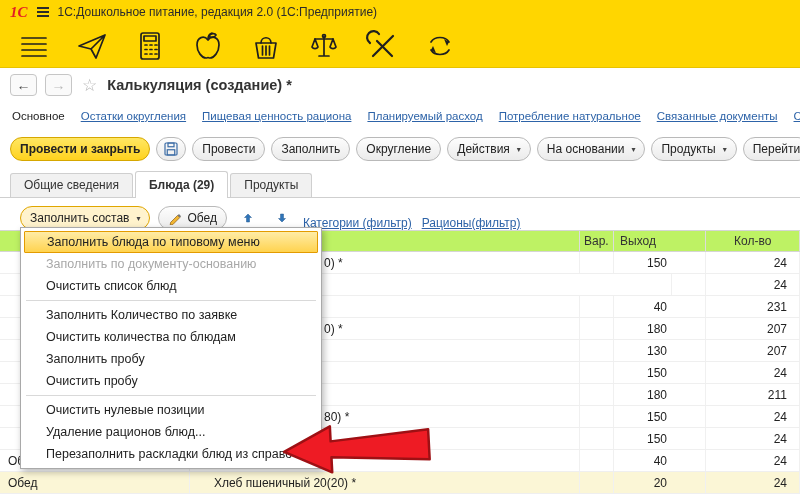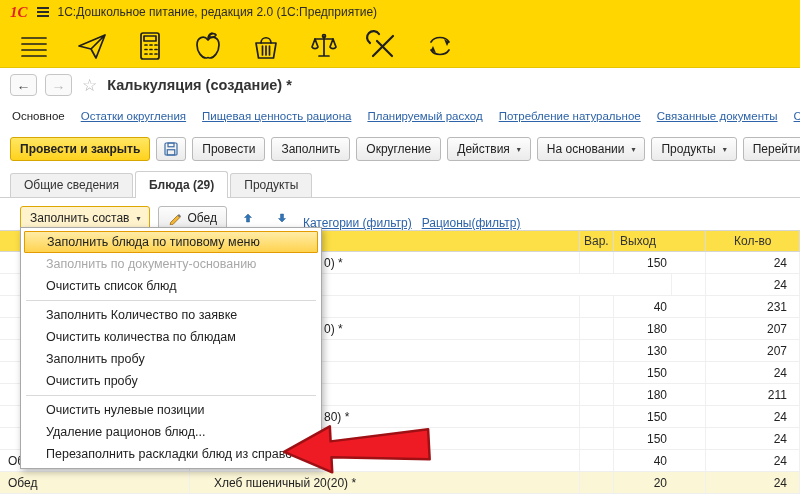--- a/index.html
+++ b/index.html
@@ -24,36 +24,36 @@
   .navbtn { width:27px; height:22px; border:1px solid #c6c6c6; border-radius:4px; background:#fafafa; display:flex; align-items:center; justify-content:center; font-size:14px; color:#4a4a4a; }
   .navbtn.disabled { color:#b9b9b9; }
   .star { color:#b5b5b5; font-size:17px; margin:0 2px; }
   .doc-title { font-size:14.5px; font-weight:bold; color:#333; }
   
   .sections { height:28px; display:flex; align-items:center; gap:16px; padding:0 12px; font-size:11.5px; white-space:nowrap; overflow:hidden; }
   .sections a { color:#2d63a8; text-decoration:underline; cursor:pointer; }
   .sections a.current { color:#222; text-decoration:none; }
   
   .commandbar { height:38px; display:flex; align-items:center; gap:6px; padding:0 10px; white-space:nowrap; overflow:hidden; }
-  .btn { background:linear-gradient(#fdfdfd,#ebebeb); border:1px solid #b9b9b9; border-radius:3px; height:24px; padding:0 9px; font-size:12px; display:inline-flex; align-items:center; gap:5px; color:#222; cursor:pointer; }
+  .btn { background:linear-gradient(#fdfdfd,#ebebeb); border:1px solid #b9b9b9; border-radius:12px; height:24px; padding:0 9px; font-size:12px; display:inline-flex; align-items:center; gap:5px; color:#222; cursor:pointer; }
   .btn-primary { background:linear-gradient(#ffe763,#ffd21e); border-color:#d6a700; font-weight:bold; }
   .btn .caret { font-size:8px; color:#444; margin-left:2px; }
   .icon-only { padding:0 5px; }
   
   .tabsrow { height:30px; display:flex; align-items:flex-end; gap:2px; padding:0 10px; border-bottom:1px solid #cfcfcf; }
   .tab { height:24px; line-height:23px; padding:0 13px; font-size:12px; border:1px solid #cfcfcf; border-bottom:none; border-radius:3px 3px 0 0; background:#f1f1f1; color:#333; cursor:pointer; }
   .tab.active { background:#fff; font-weight:bold; height:27px; line-height:26px; margin-bottom:-1px; }
   
   .listbar { height:32px; display:flex; align-items:flex-end; gap:8px; padding:0 10px 0 20px; }
   .menu-open-btn { background:#fff3cd; border:1px solid #e0a600; }
   .flatbtn { border:1px solid transparent; background:transparent; width:26px; height:24px; display:flex; align-items:center; justify-content:center; border-radius:3px; cursor:pointer; }
   .filters a { color:#2d63a8; text-decoration:underline; font-size:12px; cursor:pointer; }
   
   .table { font-size:12px; }
-  .thead { display:flex; height:22px; background:#fde047; border-top:1px solid #d5d5d5; border-bottom:1px solid #d5d5d5; color:#333; align-items:center; }
+  .thead { display:flex; height:22px; background:#bef264; border-top:1px solid #d5d5d5; border-bottom:1px solid #d5d5d5; color:#333; align-items:center; }
   .thead > div { border-right:1px solid #dcdcdc; height:100%; display:flex; align-items:center; }
   .tr { display:flex; height:22px; border-bottom:1px solid #efefef; align-items:center; }
   .tr > div { border-right:1px solid #f0f0f0; height:100%; display:flex; align-items:center; }
   .c-ration { width:190px; padding-left:8px; }
   .c-dish  { flex:1; padding-left:24px; overflow:hidden; white-space:nowrap; }
   .c-dish.frag { padding-left:134px; }
   .c-var   { width:34px; padding-left:4px; }
   .c-out   { width:92px; }
   .c-qty   { width:94px; }
   .c-out.val, .c-qty.val { justify-content:flex-end; }

